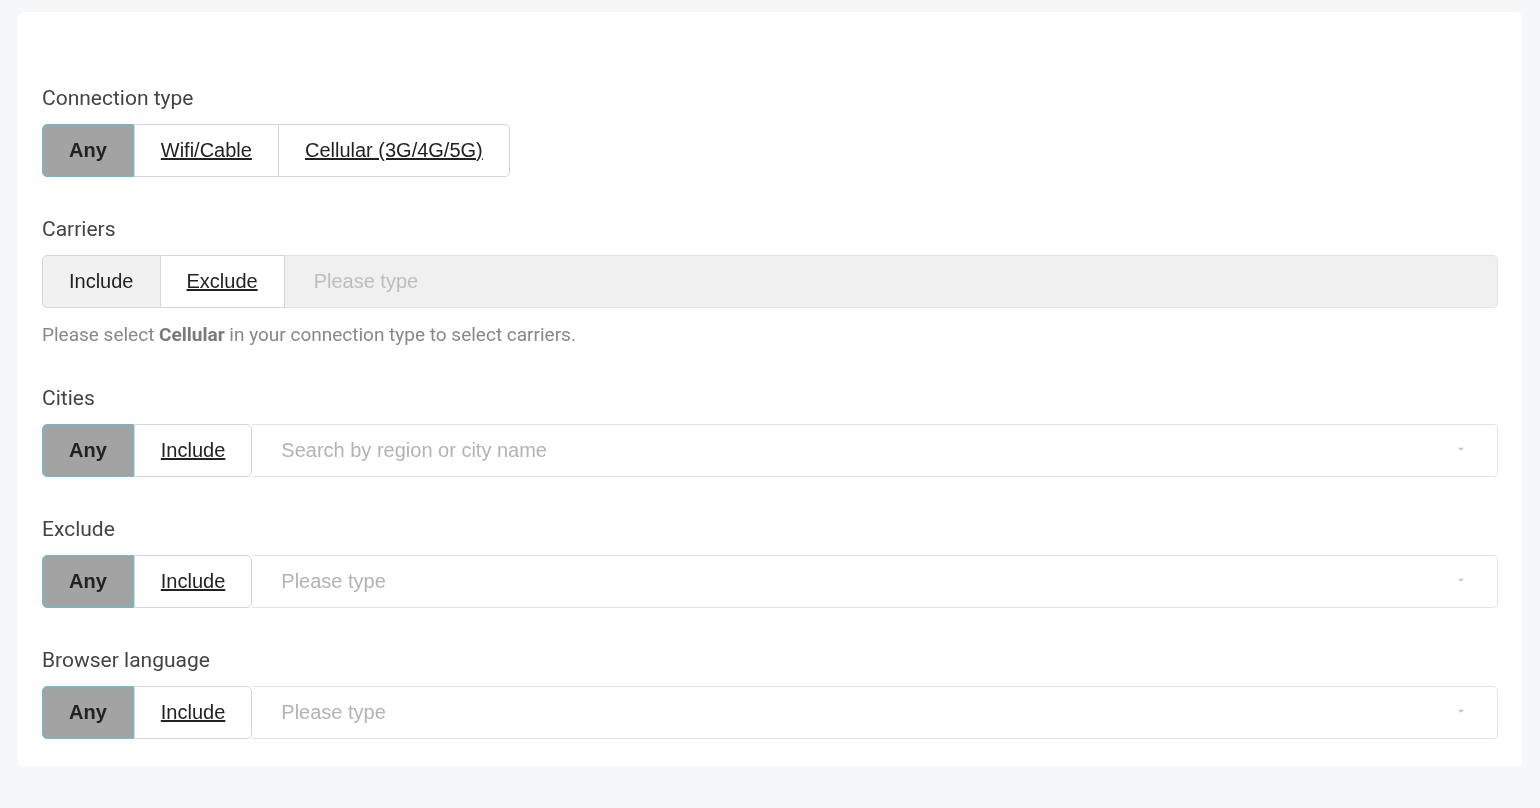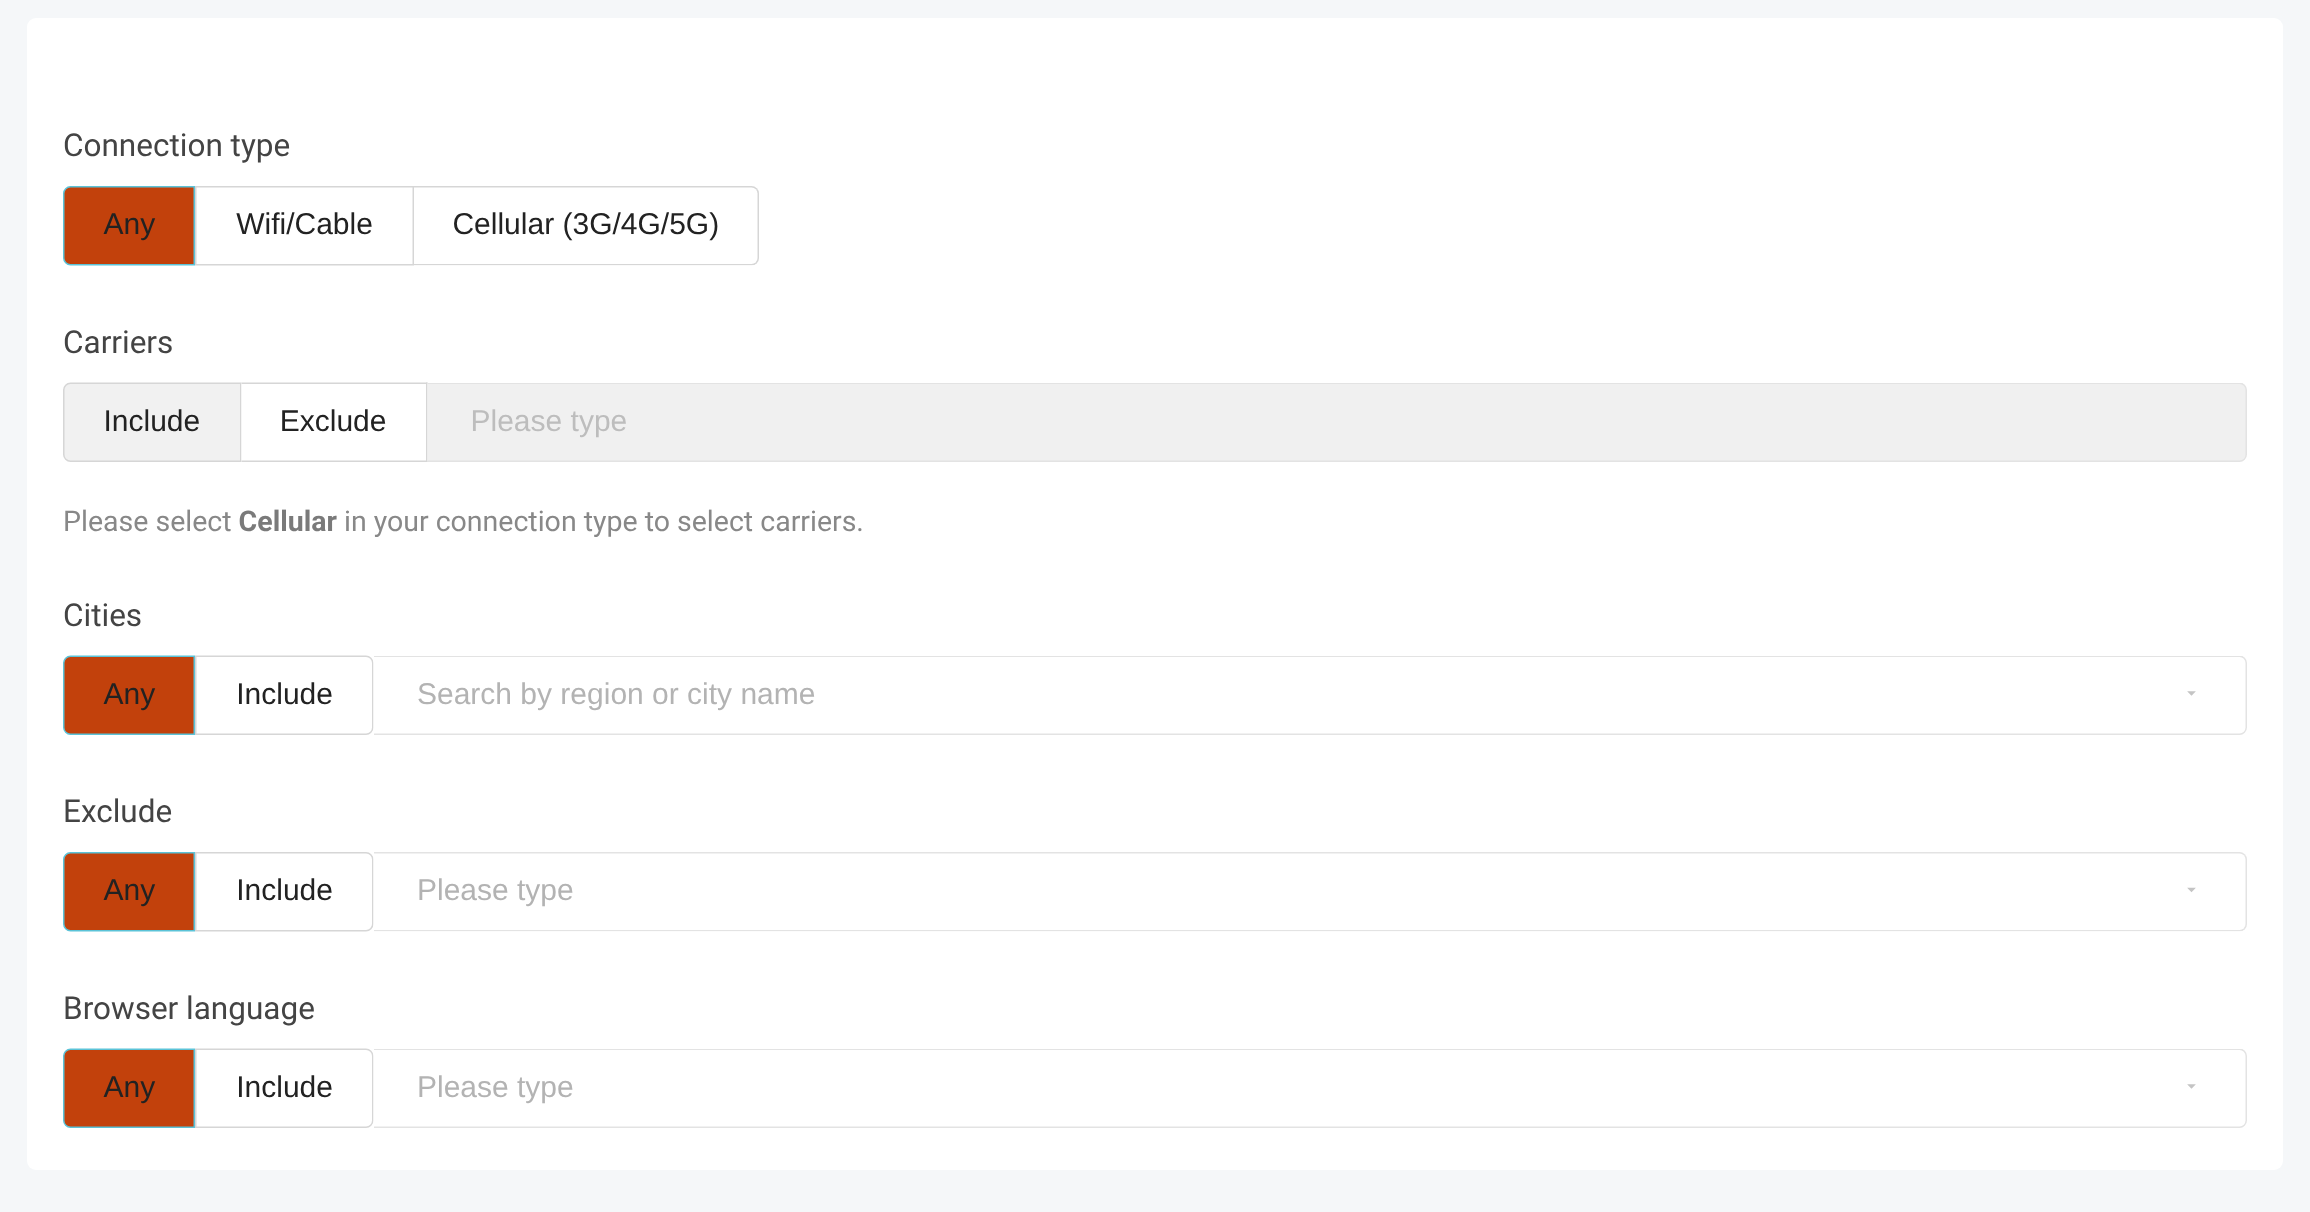--- a/index.html
+++ b/index.html
@@ -71,33 +71,35 @@
       padding: 14px 26px;
       font-size: 20px;
       color: #222;
       background: #fff;
       border: 1px solid #d6d6d6;
       cursor: pointer;
       white-space: nowrap;
     }
     .toggle-btn + .toggle-btn {
       border-left: none;
+      text-decoration: underline;
     }
     .toggle-btn:first-child {
       border-top-left-radius: 5px;
       border-bottom-left-radius: 5px;
     }
     .toggle-btn:last-child {
       border-top-right-radius: 5px;
       border-bottom-right-radius: 5px;
     }
     .toggle-btn.active {
-      background: #c2410c;
+      background: #a3a3a3;
       border: 1.5px solid #5bc3d8;
       color: #222;
+      font-weight: bold;
     }
     .toggle-btn.active + .toggle-btn {
       border-left: 1px solid #d6d6d6;
     }
     .toggle-btn.disabled-grey {
       background: #f1f1f1;
       color: #222;
     }
     .input-wrap {
       flex: 1;
@@ -132,21 +134,21 @@
     }
     .caret {
       margin-left: 10px;
     }
     .caret svg {
       fill: #c4c4c4;
       width: 14px;
       height: 14px;
     }
     .helper-text {
-      margin-top: 28px;
+      margin-top: 15px;
       font-size: 19px;
       color: #888;
     }
     .helper-text strong {
       font-weight: 700;
       color: #7a7a7a;
     }
     
     .carriers-row .btn-group .toggle-btn {
       border-radius: 0;

